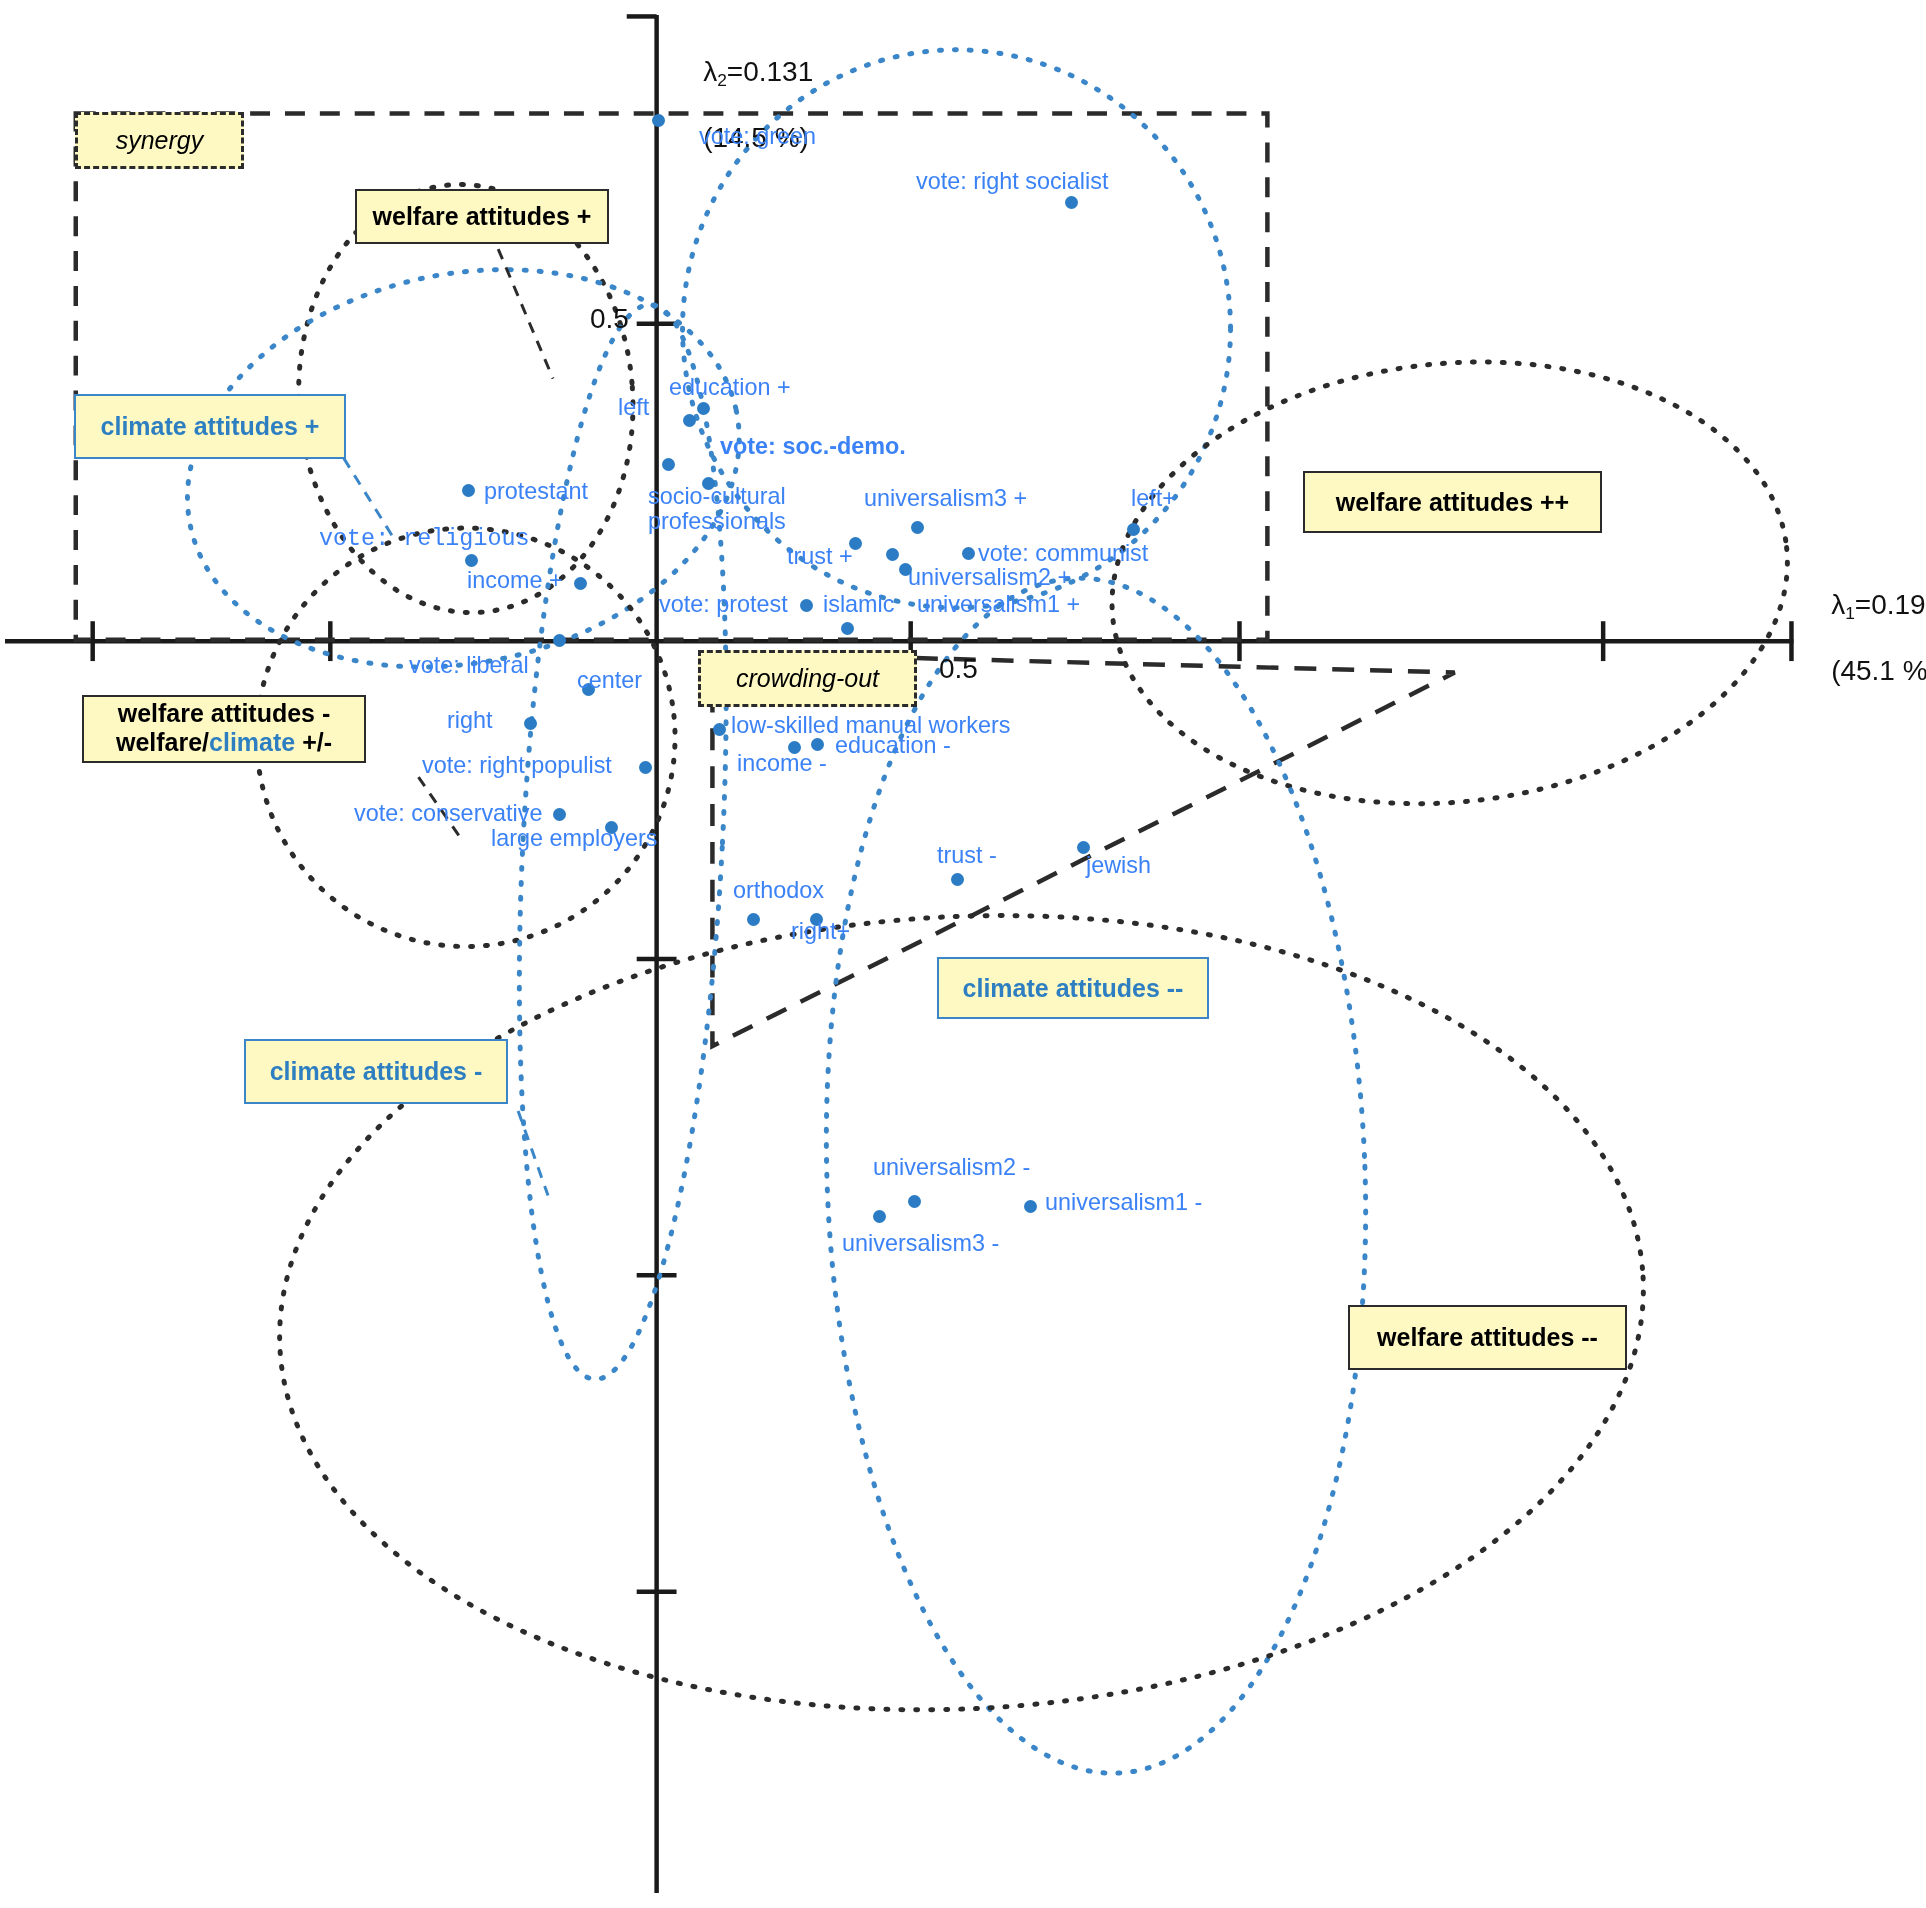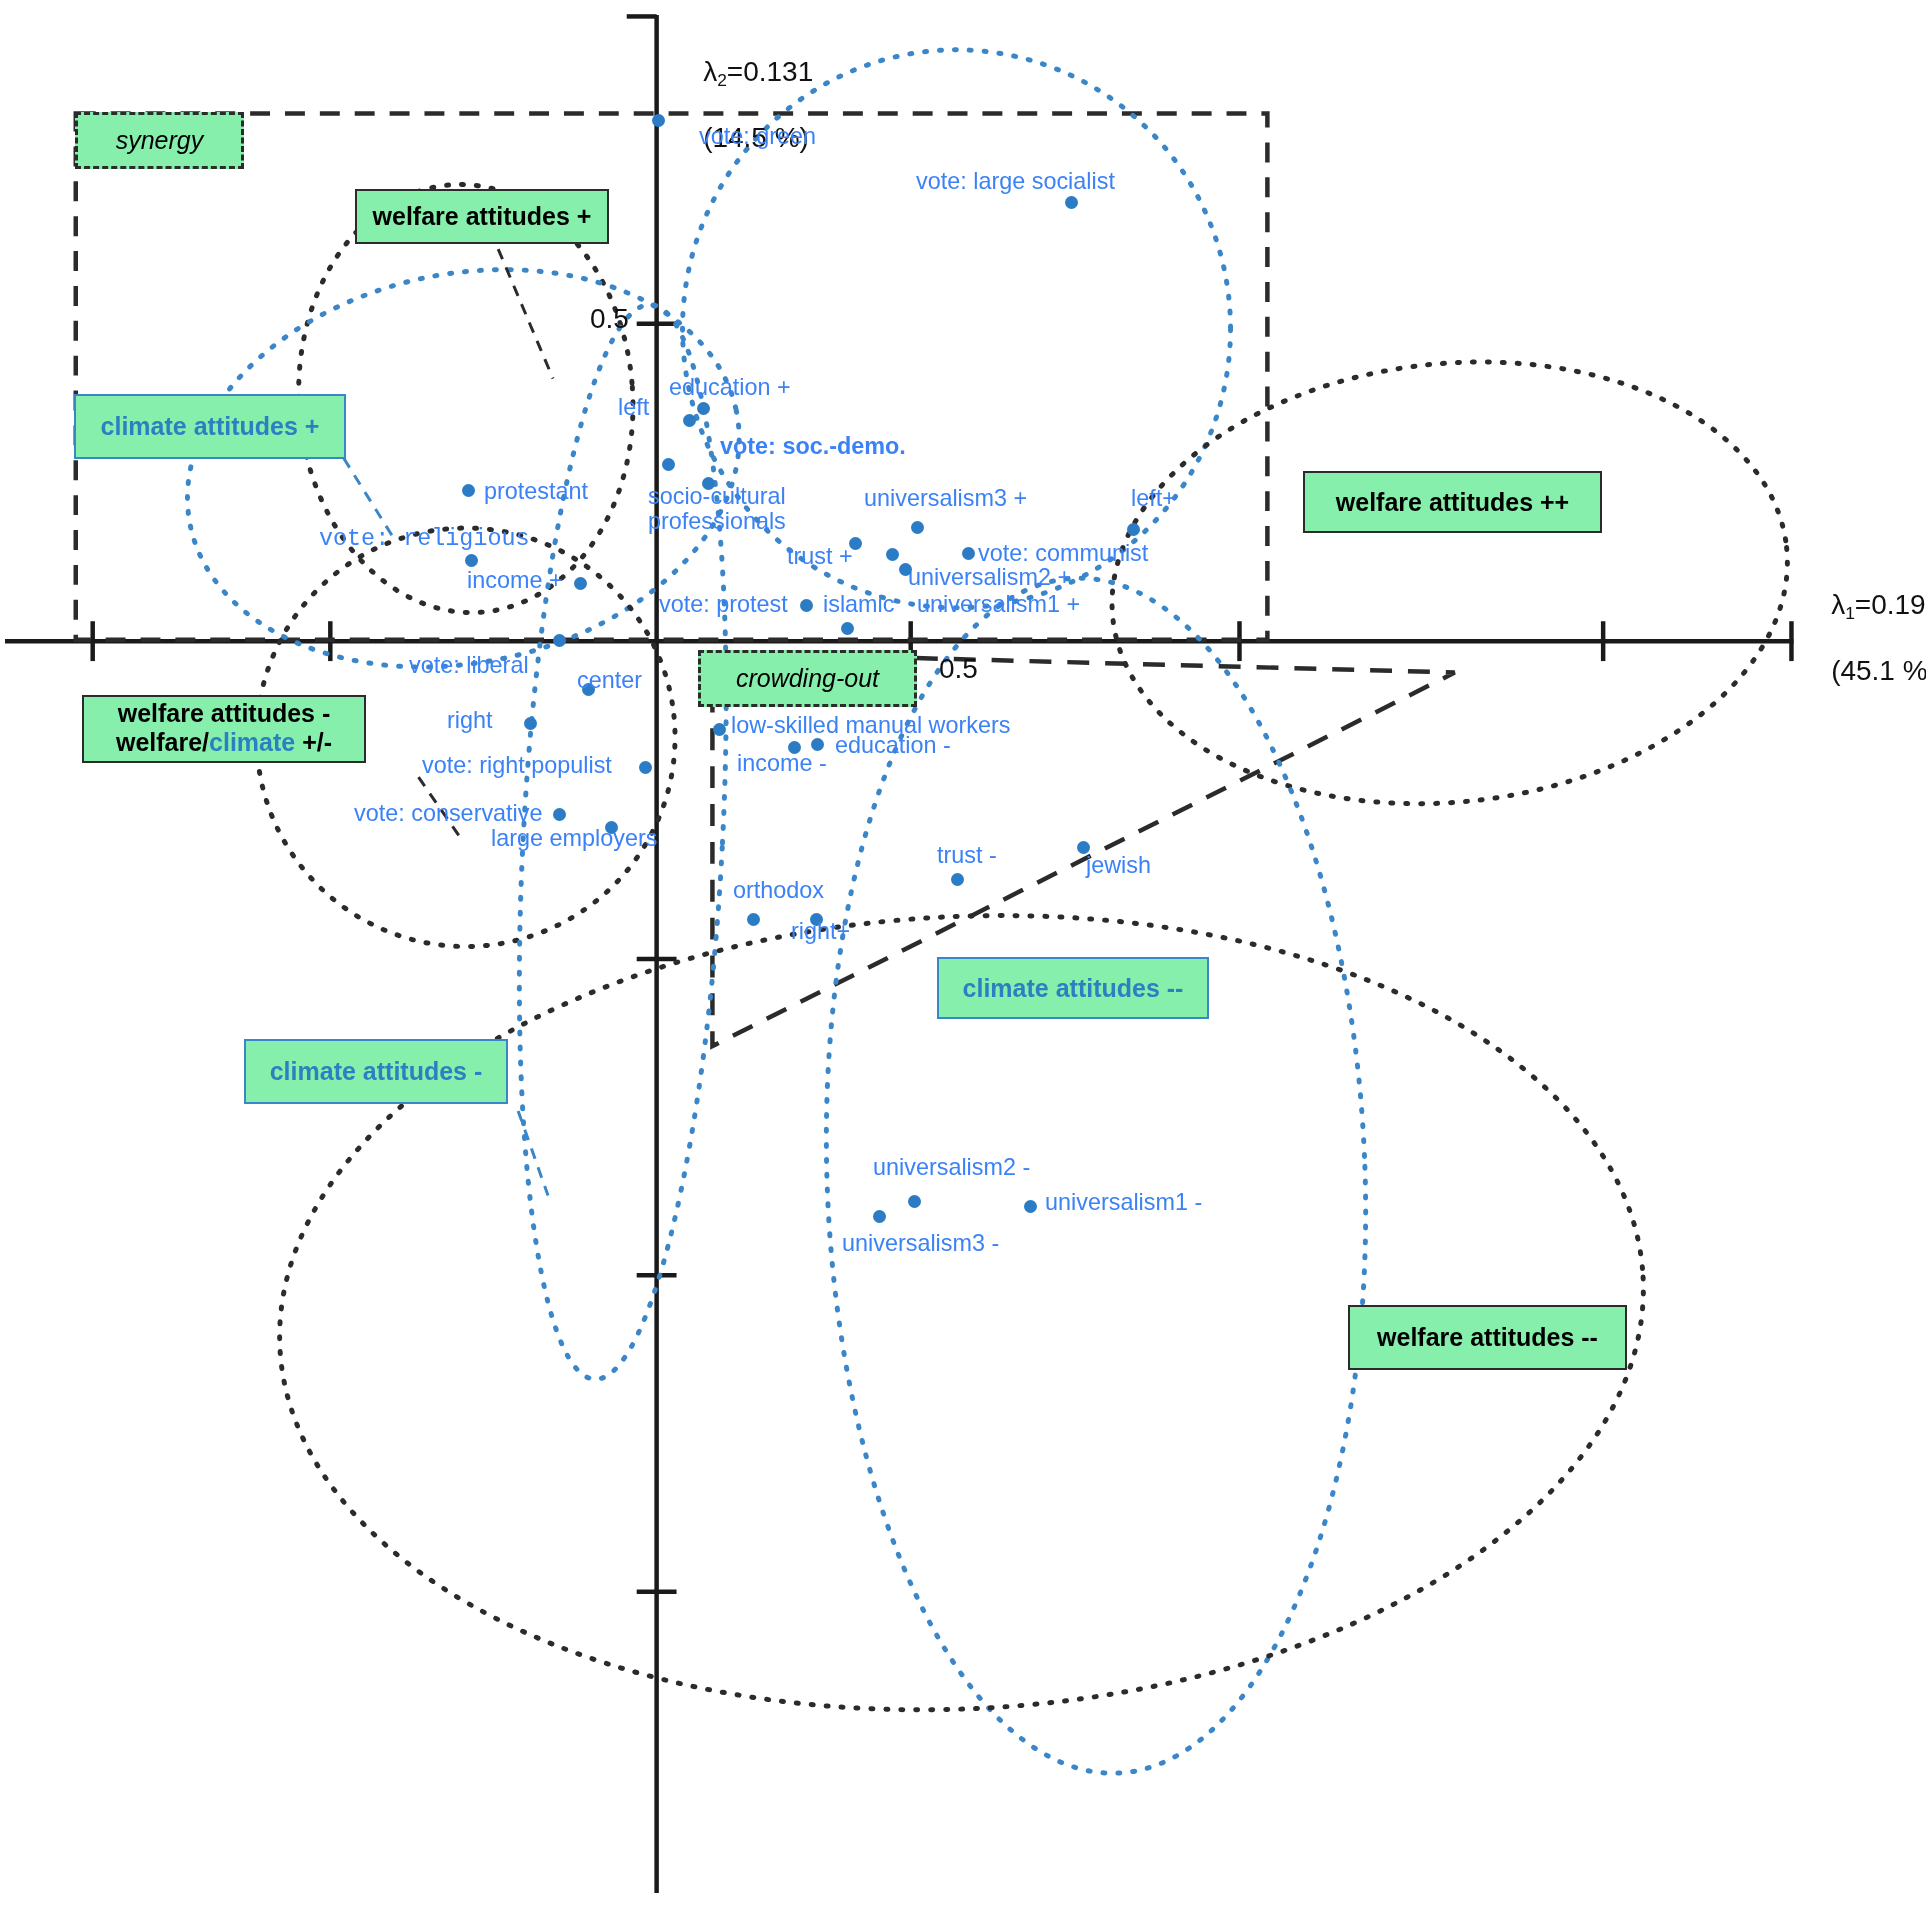--- a/index.html
+++ b/index.html
@@ -3,21 +3,21 @@
 <meta charset="utf-8">
 <style>
   html,body{margin:0;padding:0;background:#fff;}
   body{font-family:"Liberation Sans", sans-serif;}
   #stage{position:relative;width:1926px;height:1908px;background:#fff;overflow:hidden;}
   #svgroot{position:absolute;left:0;top:0;width:1926px;height:1908px;}
   .lbl{position:absolute;color:#3b82f6;font-size:23px;line-height:1.05;white-space:nowrap;font-family:"Liberation Sans",sans-serif;text-align:right;}
   .pt-lbl{font-size:23.4px;}
   .axlbl{position:absolute;font-size:28px;color:#111;white-space:pre;line-height:1.12;}
   .tickval{position:absolute;font-size:28px;color:#111;}
-  .box{position:absolute;background:#86efac;display:flex;align-items:center;justify-content:center;
+  .box{position:absolute;background:#fef9c3;display:flex;align-items:center;justify-content:center;
        box-sizing:border-box;text-align:center;}
   .box-solid-black{border:2.5px solid #2b2b2b;color:#000;font-weight:bold;font-size:25px;}
   .box-solid-blue{border:2.5px solid #3a86c8;color:#2e7fc1;font-weight:bold;font-size:25px;}
   .box-dashed{border:3.5px dashed #2b2b2b;color:#000;font-style:italic;font-size:25px;}
   .bluetxt{color:#2e7fc1;}
   .dot{position:absolute;width:13px;height:13px;border-radius:50%;background:#2b7cc4;}
   .sub{font-size:0.62em;vertical-align:-0.28em;}
 </style>
 </head>
 <body>
@@ -119,21 +119,21 @@
   </div>
 
   <div class="box box-solid-black" style="left:1348px;top:1305px;width:279px;height:65px;">
     <span>welfare attitudes  --</span>
   </div>
 
   <div class="dot" style="left:652px;top:114px;"></div>
   <div class="lbl pt-lbl" style="left:699px;top:124px;">vote: green</div>
 
   <div class="dot" style="left:1065px;top:196px;"></div>
-  <div class="lbl pt-lbl" style="left:916px;top:169px;">vote: large socialist</div>
+  <div class="lbl pt-lbl" style="left:916px;top:169px;">vote: right socialist</div>
 
   <div class="dot" style="left:697px;top:402px;"></div>
   <div class="lbl pt-lbl" style="left:669px;top:375px;">education +</div>
 
   <div class="dot" style="left:683px;top:414px;"></div>
   <div class="lbl pt-lbl" style="left:618px;top:395px;">left</div>
 
   <div class="dot" style="left:662px;top:458px;"></div>
   <div class="lbl pt-lbl" style="left:720px;top:434px;font-weight:bold;">vote: soc.-demo.</div>
 

